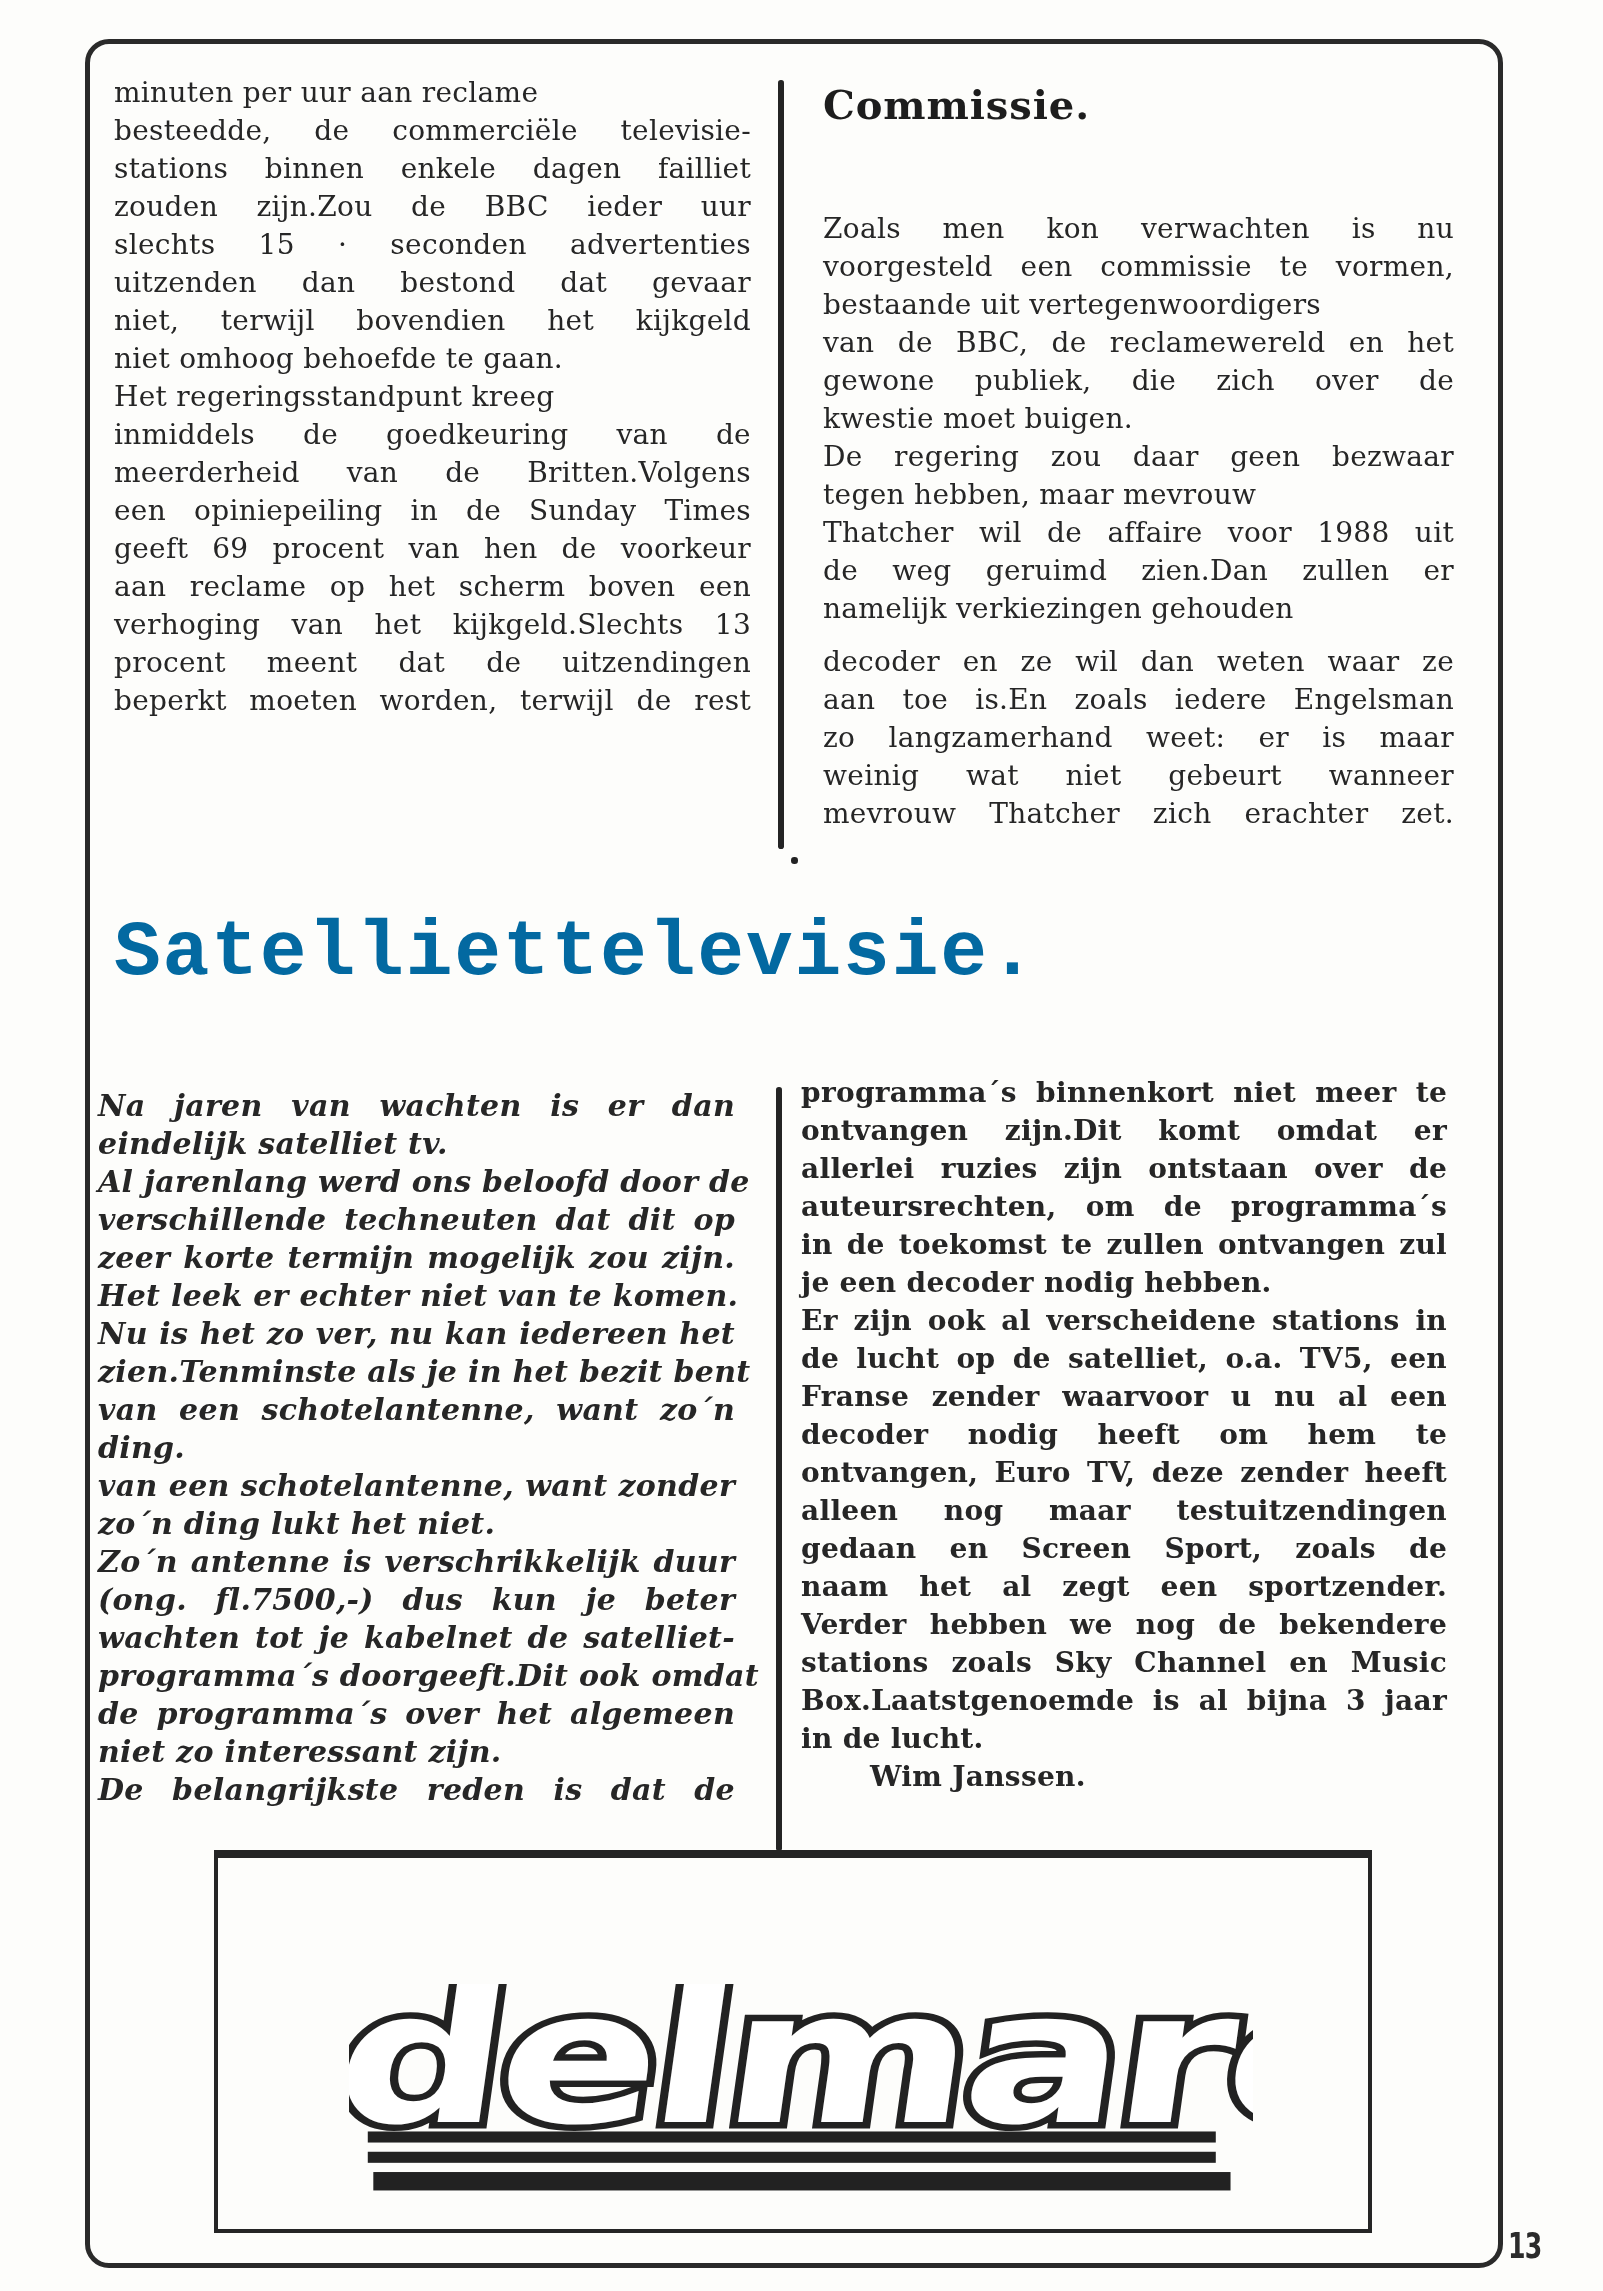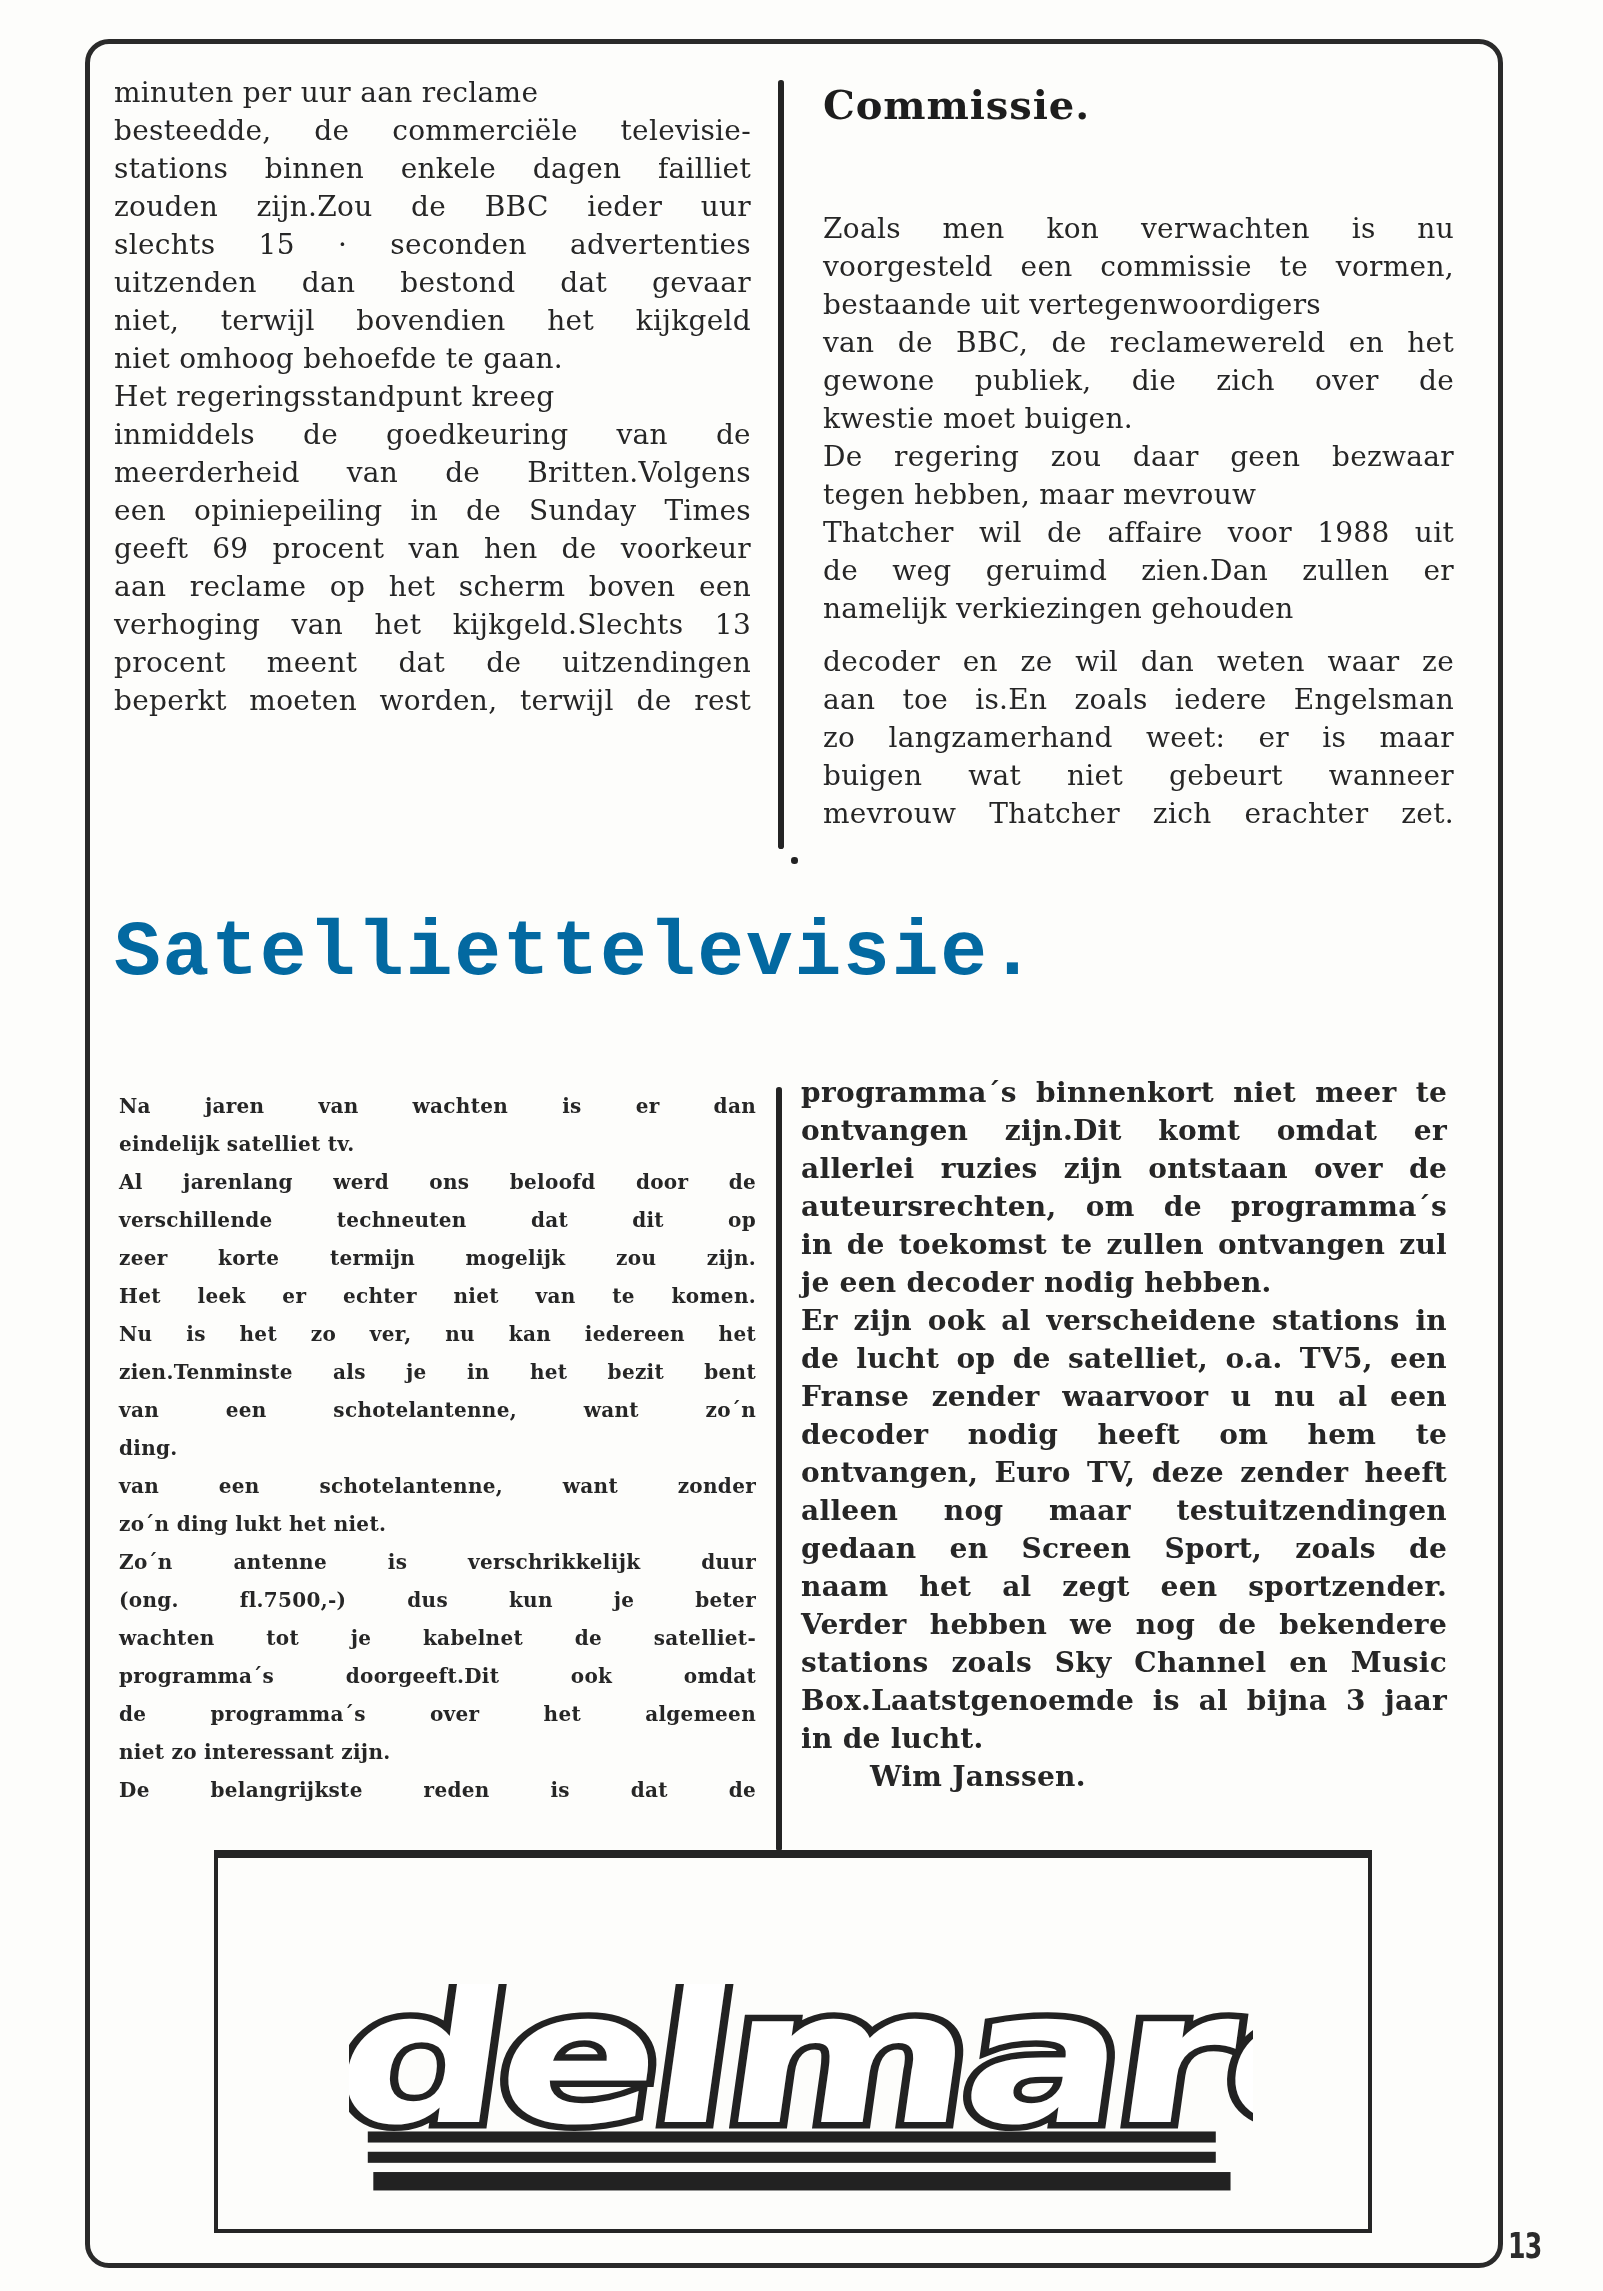--- a/index.html
+++ b/index.html
@@ -48,21 +48,21 @@
     position: absolute;
     left: 114px; top: 909px;
     margin: 0;
     font-family: Liberation Mono, monospace;
     font-weight: bold;
     font-size: 78px;
     letter-spacing: 1.8px;
     color: #0369a1;
   }
 
-  #lower-left { left: 119px; top: 1087px; width: 637px; font-weight: bold; font-size: 20px; }
+  #lower-left { left: 98px; top: 1087px; width: 637px; font-weight: bold; font-size: 30px; font-style: italic; }
   #lower-right { left: 801px; top: 1074px; width: 646px; font-weight: bold; font-size: 28px; }
   .signature { padding-left: 69px; }
 
   .divider {
     position: absolute;
     width: 5.5px;
     background: #242424;
     border-radius: 2.8px;
   }
   #divider-upper { left: 778px; top: 80px; height: 769px; }
@@ -135,21 +135,21 @@
       <span class="line last">tegen hebben, maar mevrouw</span>
       <span class="line">Thatcher wil de affaire voor 1988 uit</span>
       <span class="line">de weg geruimd zien.Dan zullen er</span>
       <span class="line last">namelijk verkiezingen gehouden</span>
     </div>
   <div style="height:14.8px"></div>
   <div id="commissie-b">
       <span class="line">decoder en ze wil dan weten waar ze</span>
       <span class="line">aan toe is.En zoals iedere Engelsman</span>
       <span class="line">zo langzamerhand weet: er is maar</span>
-      <span class="line">buigen wat niet gebeurt wanneer</span>
+      <span class="line">weinig wat niet gebeurt wanneer</span>
       <span class="line">mevrouw Thatcher zich erachter zet.</span>
     </div>
 </div>
 
 <h1 class="head-big">Satelliettelevisie.</h1>
 
 <div class="col" id="lower-left">
     <span class="line">Na jaren van wachten is er dan</span>
     <span class="line last">eindelijk satelliet tv.</span>
     <span class="line">Al jarenlang werd ons beloofd door de</span>

